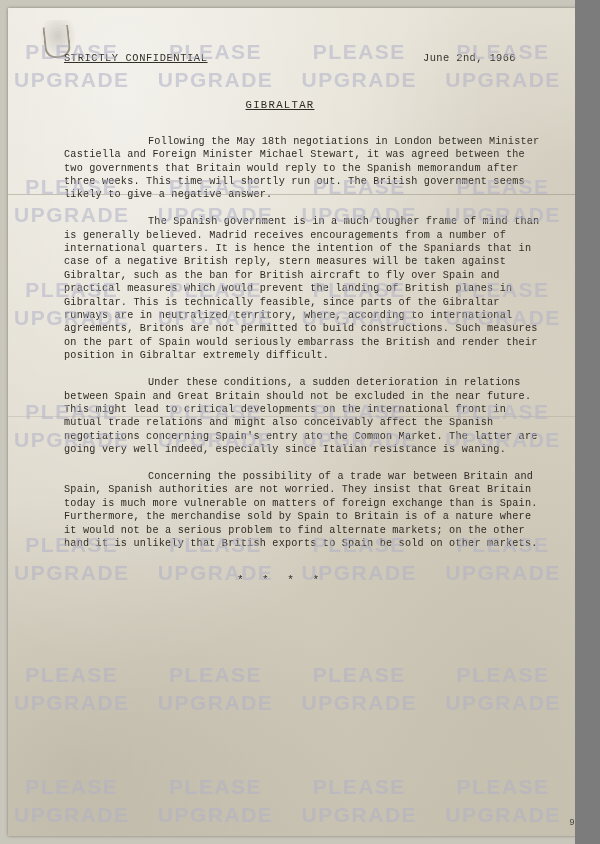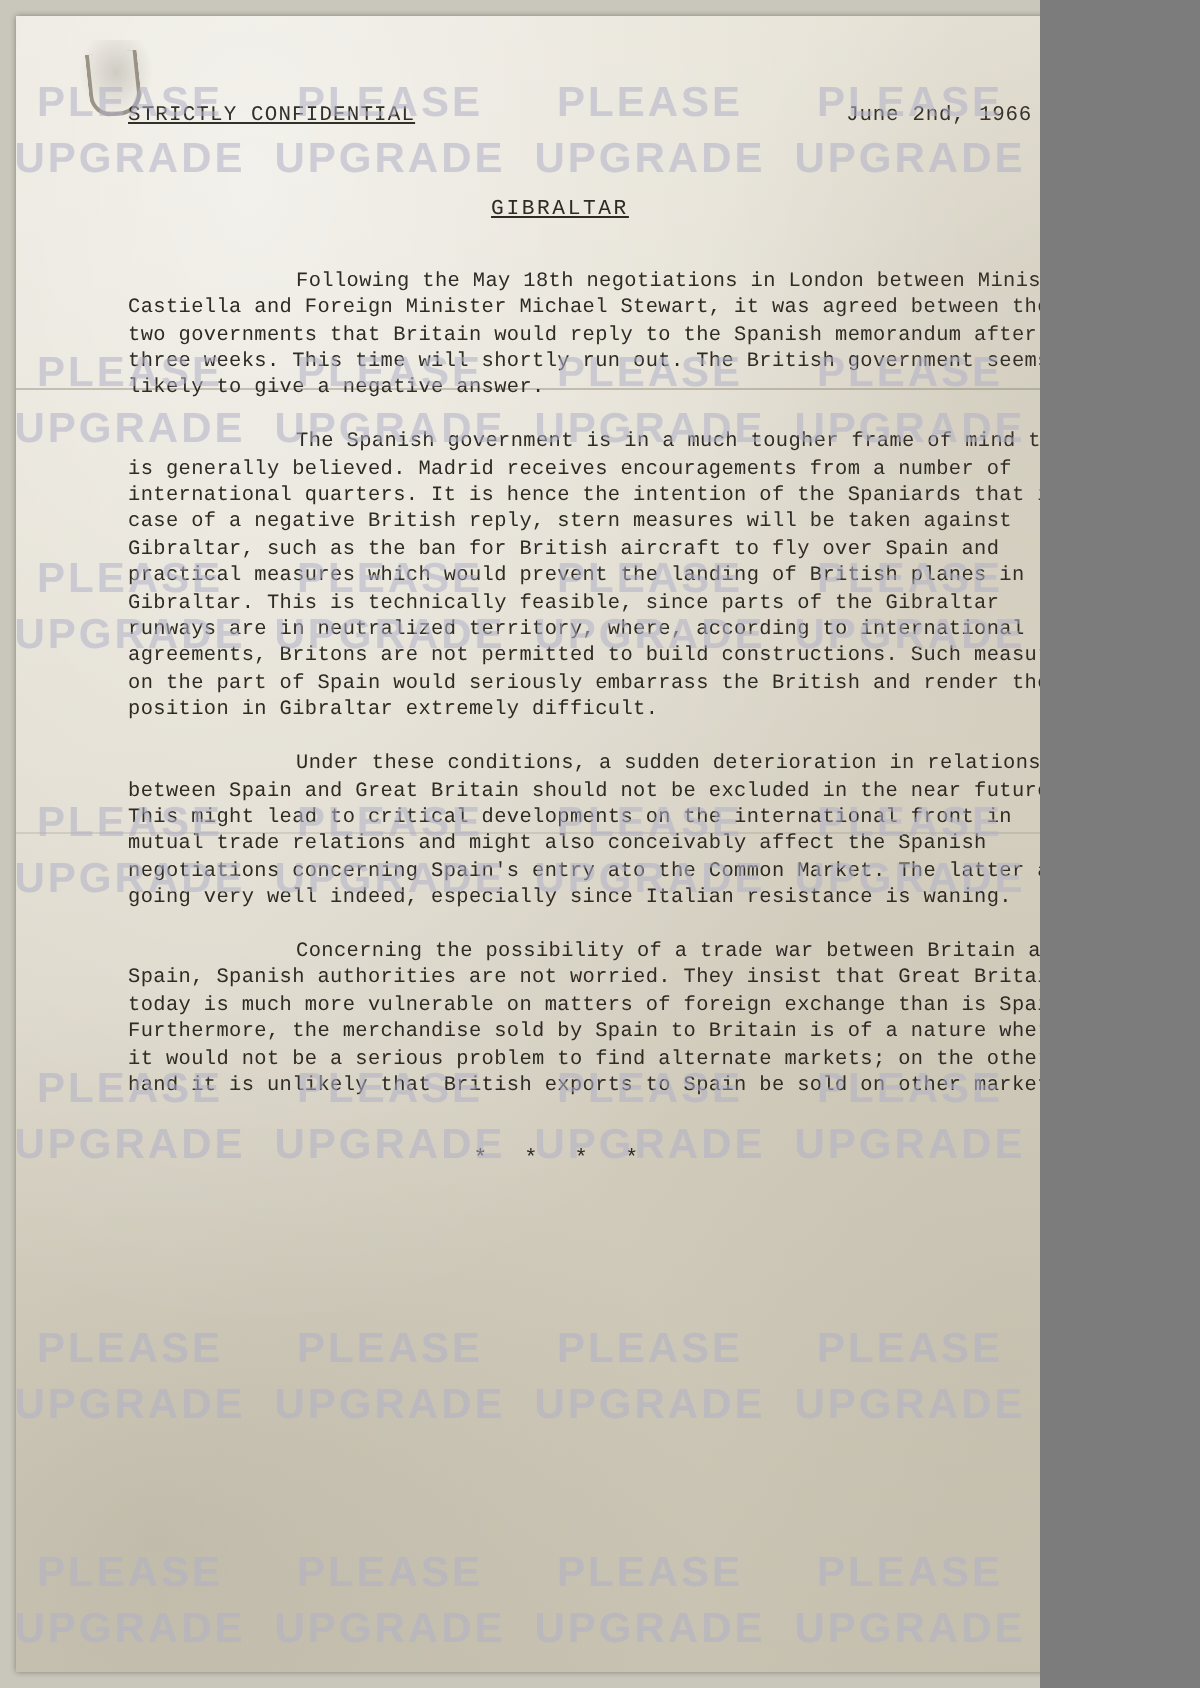--- a/index.html
+++ b/index.html
@@ -2,21 +2,21 @@
 <html><head>
 <meta charset="utf-8">
 <style>
   html, body {
     margin: 0;
     padding: 0;
     background: #7c7c7c;
   }
   #page {
     position: relative;
-    width: 520px;
+    width: 575px;
     height: 844px;
     overflow: hidden;
     background: #c9c6bb;
     font-family: "Liberation Mono", monospace;
   }
   
   .sheet {
     position: absolute;
     left: 8px;
     top: 8px;

